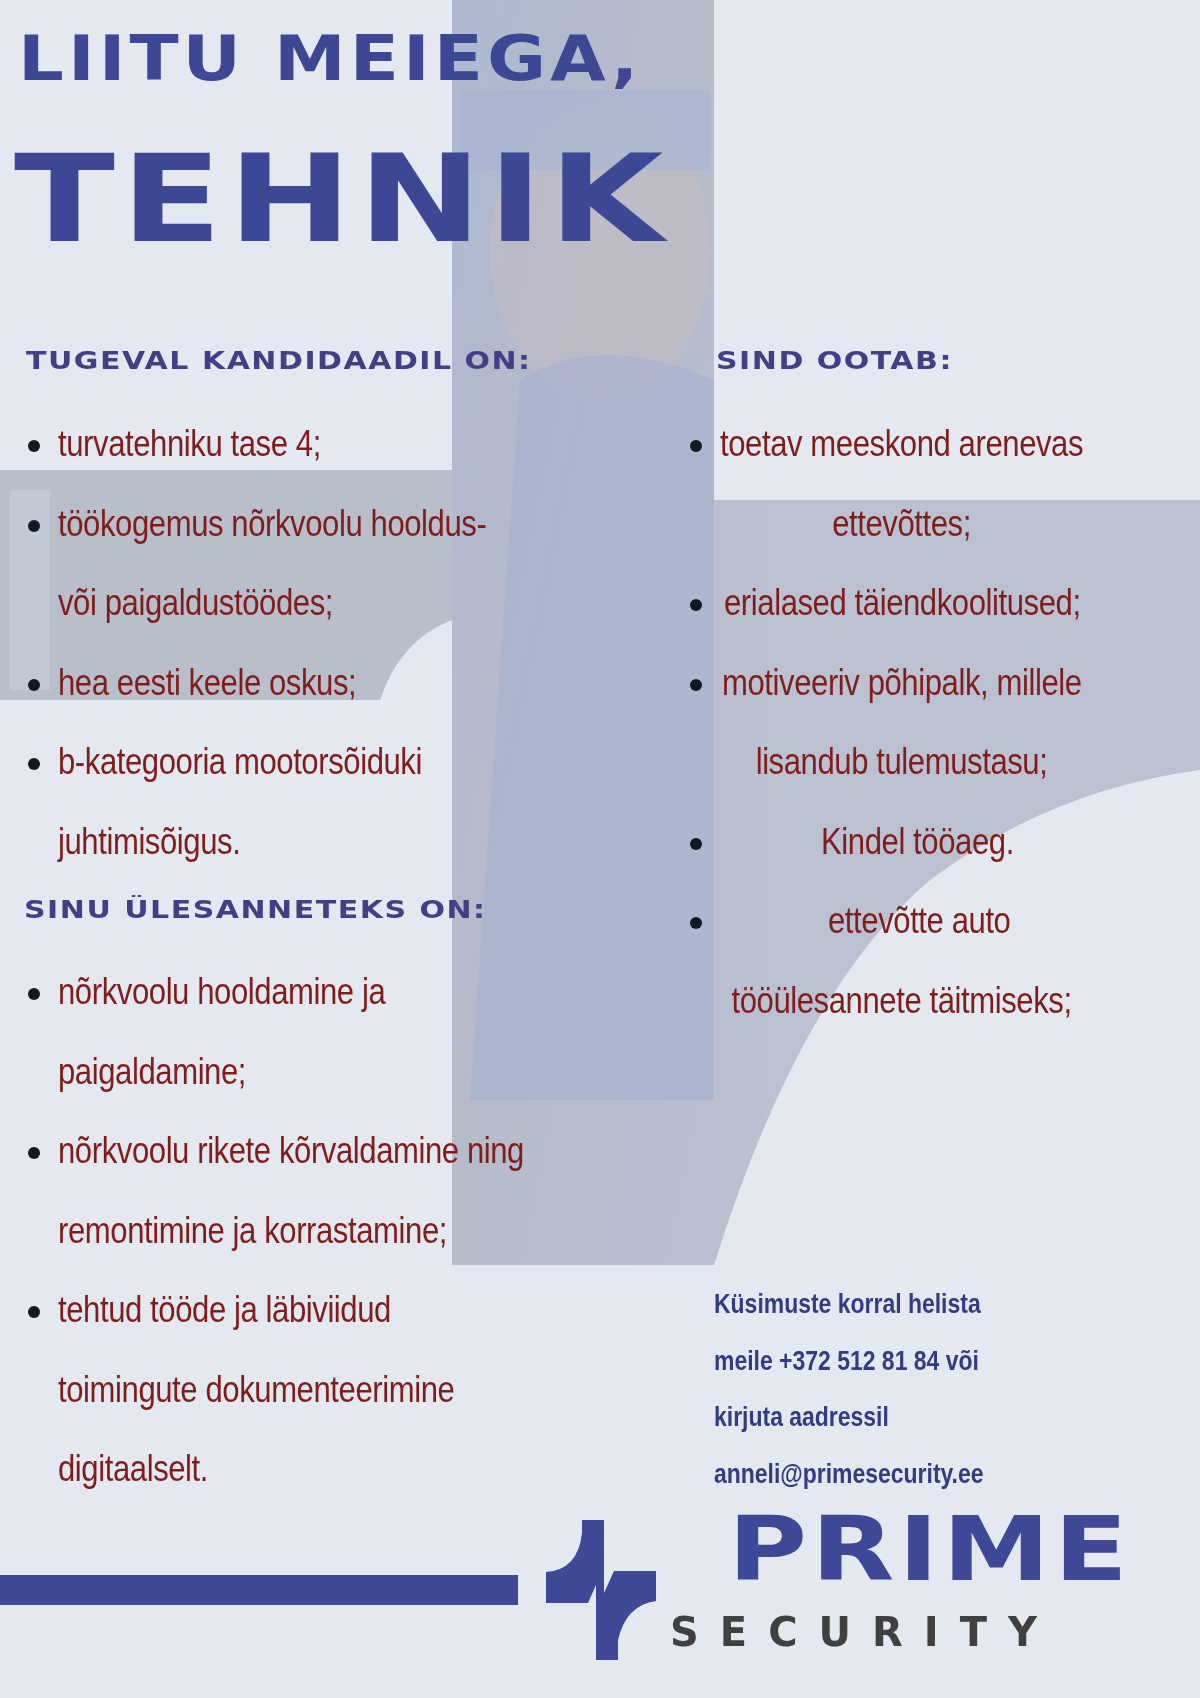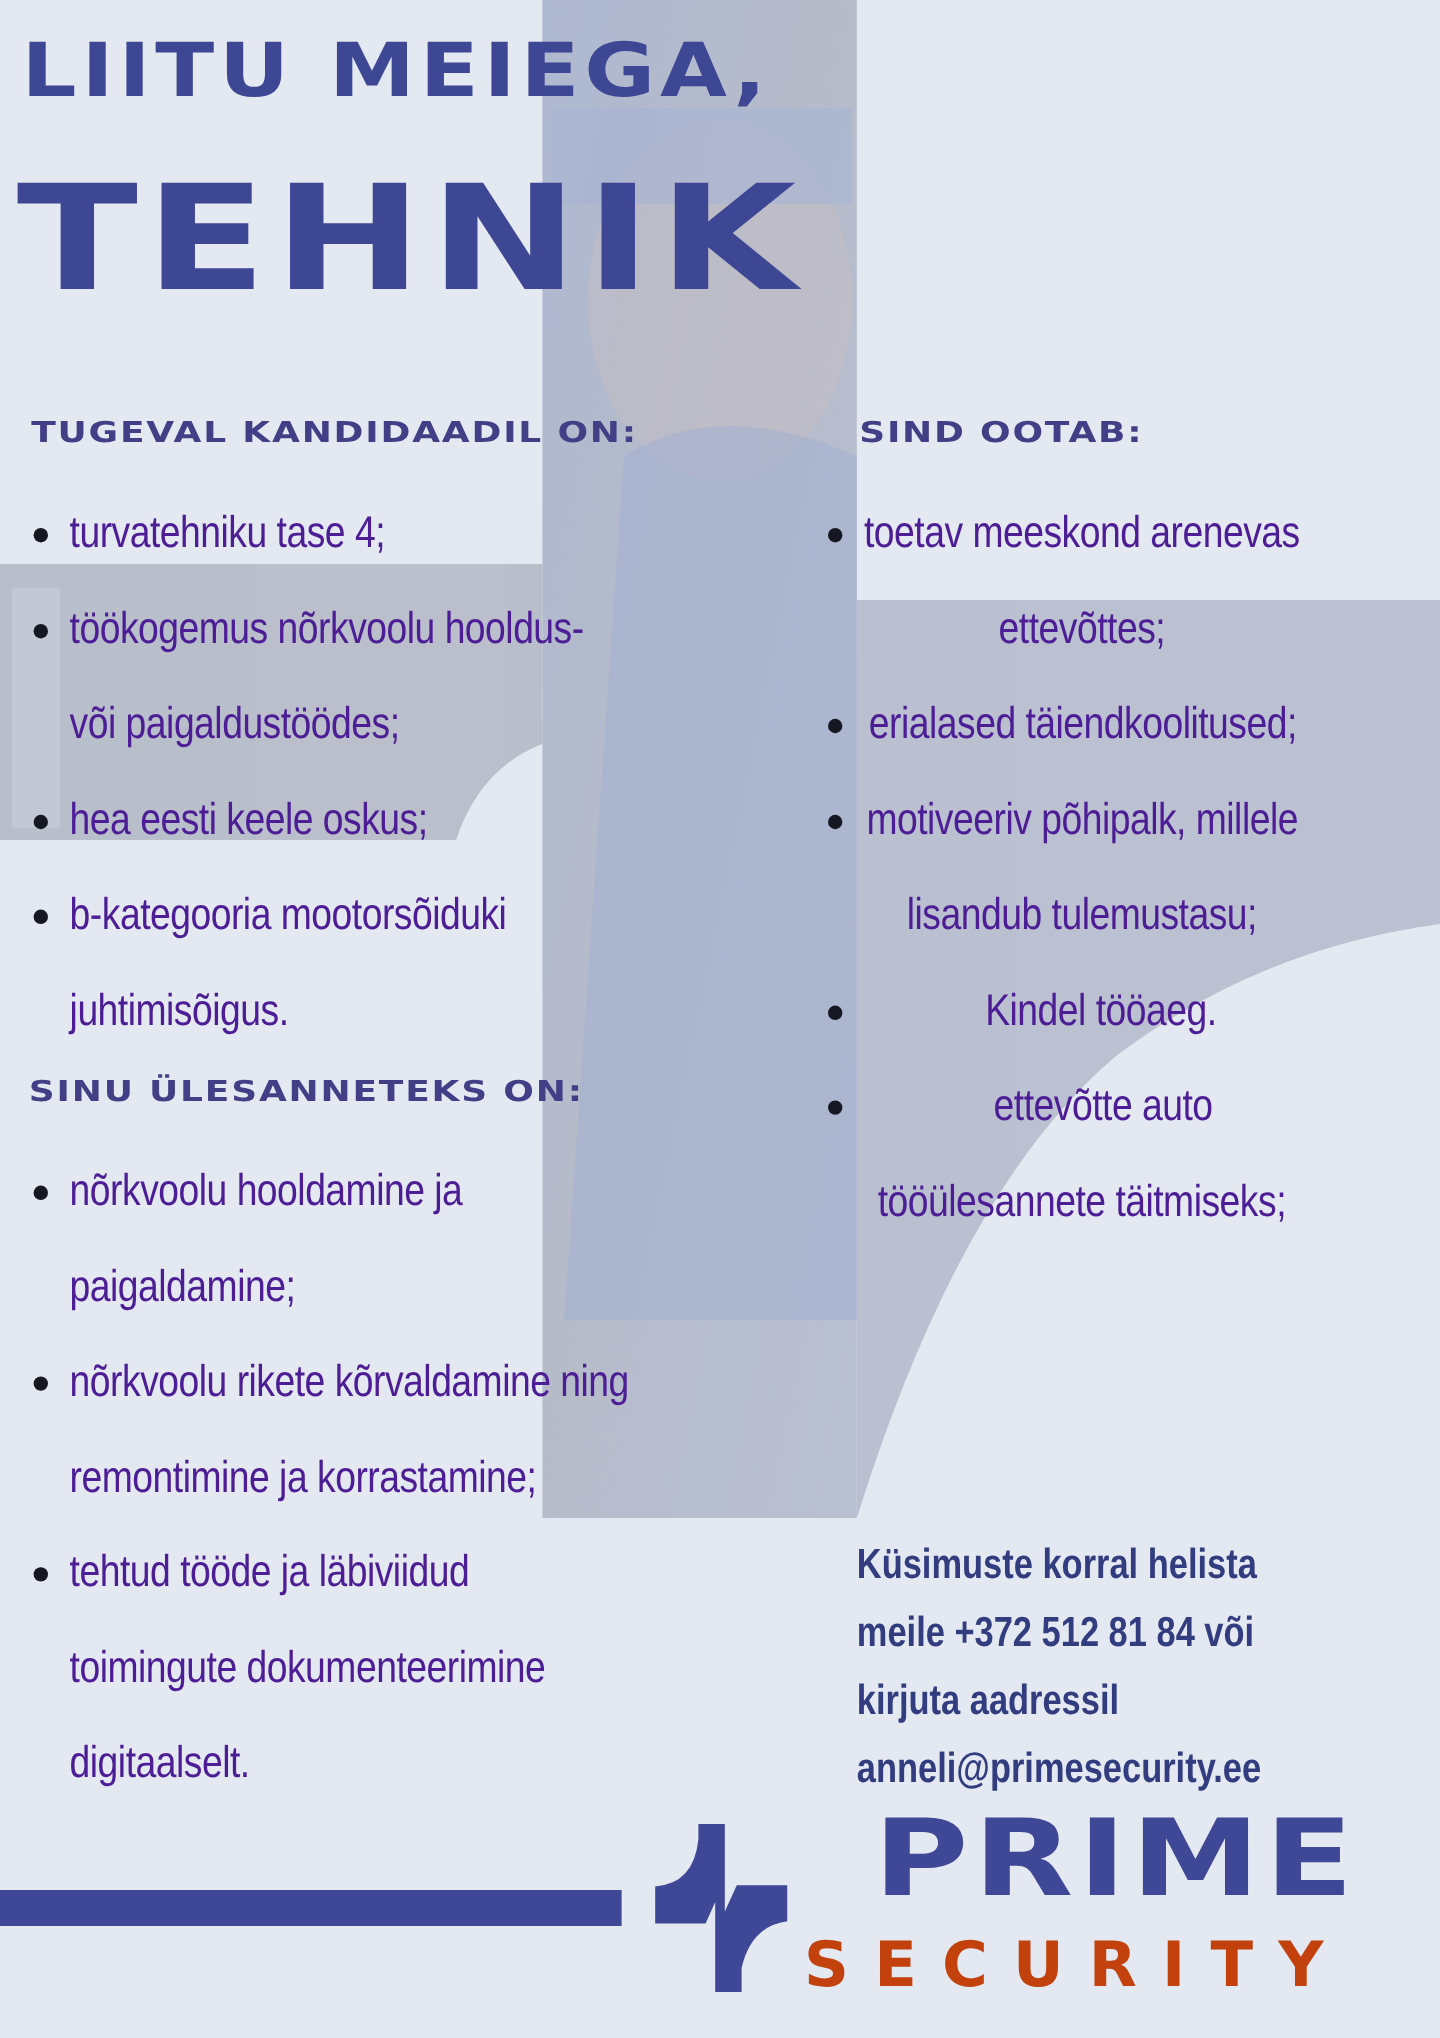--- a/index.html
+++ b/index.html
@@ -38,52 +38,52 @@
     color: #433f86;
     transform: scaleY(0.8); transform-origin: left top;
     white-space: nowrap;
   }
   .list { position: absolute; list-style: none; }
   .list li {
     position: relative;
     padding-left: 32px;
     font-family: "Liberation Sans", sans-serif;
     font-size: 37px; line-height: 79.5px;
-    color: #4c1d95;
+    color: #7f1d1d;
     letter-spacing: -0.5px;
     white-space: nowrap;
   }
   .list li .txt { display: inline-block; transform: scaleX(0.84); transform-origin: left center; }
   .list li::before {
     content: ""; position: absolute; left: 2px; top: 36px;
     width: 12px; height: 12px; border-radius: 50%; background: #161821;
   }
   .list li .line2 { display: block; }
   .contact {
     position: absolute; left: 714px; top: 1276px;
     font-family: "Liberation Sans", sans-serif; font-weight: bold;
-    font-size: 35px; line-height: 56.5px; color: #323d80;
+    font-size: 28px; line-height: 56.5px; color: #323d80;
     white-space: nowrap;
   }
   .contact div { transform: scaleX(0.82); transform-origin: left center; }
   .logo-line {
     position: absolute; left: 0; top: 1575px; width: 518px; height: 30px;
     background: #3e4896;
   }
   .logo-mark { position: absolute; left: 530px; top: 1515px; width: 150px; height: 145px; }
   .logo-prime {
     position: absolute; left: 728px; top: 1505px;
     font-family: "DejaVu Sans", sans-serif; font-weight: bold;
     font-size: 108px; color: #3e4896; letter-spacing: 4px; line-height: 1;
     transform: scaleY(0.82); transform-origin: left top;
   }
   .logo-security {
     position: absolute; left: 670px; top: 1612px;
     font-family: "DejaVu Sans", sans-serif; font-weight: bold;
-    font-size: 52px; color: #c2410c; letter-spacing: 21px; line-height: 1;
+    font-size: 40px; color: #404040; letter-spacing: 21px; line-height: 1;
   }
 </style>
 </head>
 <body>
 
 <svg class="bg-shape" viewBox="0 0 1200 1698">
   <defs>
     <linearGradient id="photoGrad" x1="0" y1="0" x2="1" y2="1">
       <stop offset="0" stop-color="#9aa6c4"></stop>
       <stop offset="0.45" stop-color="#a5abbb"></stop>

